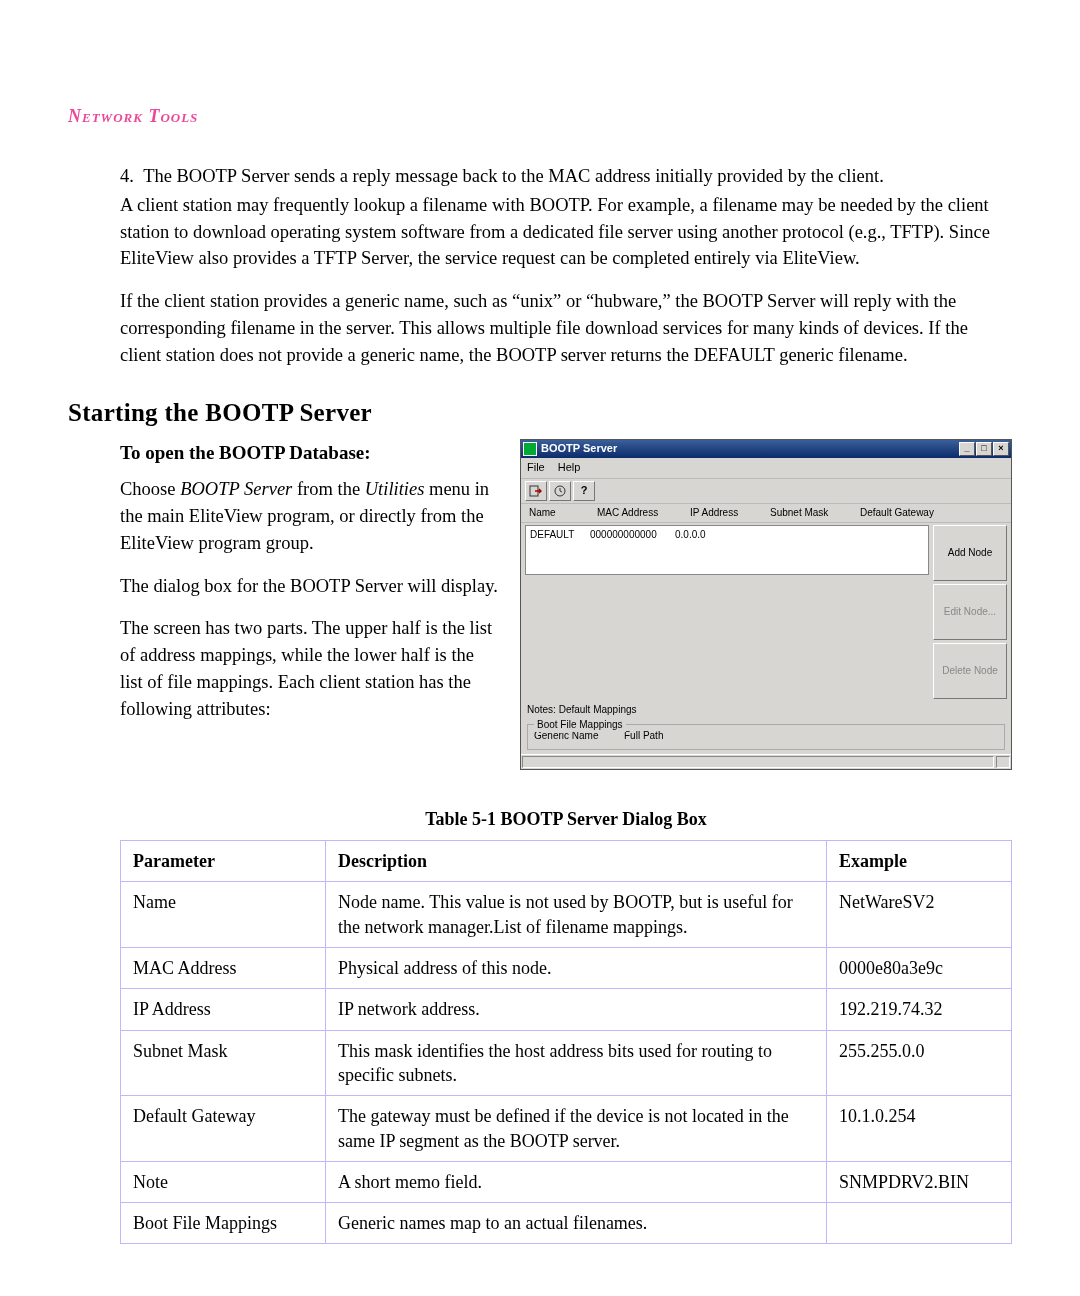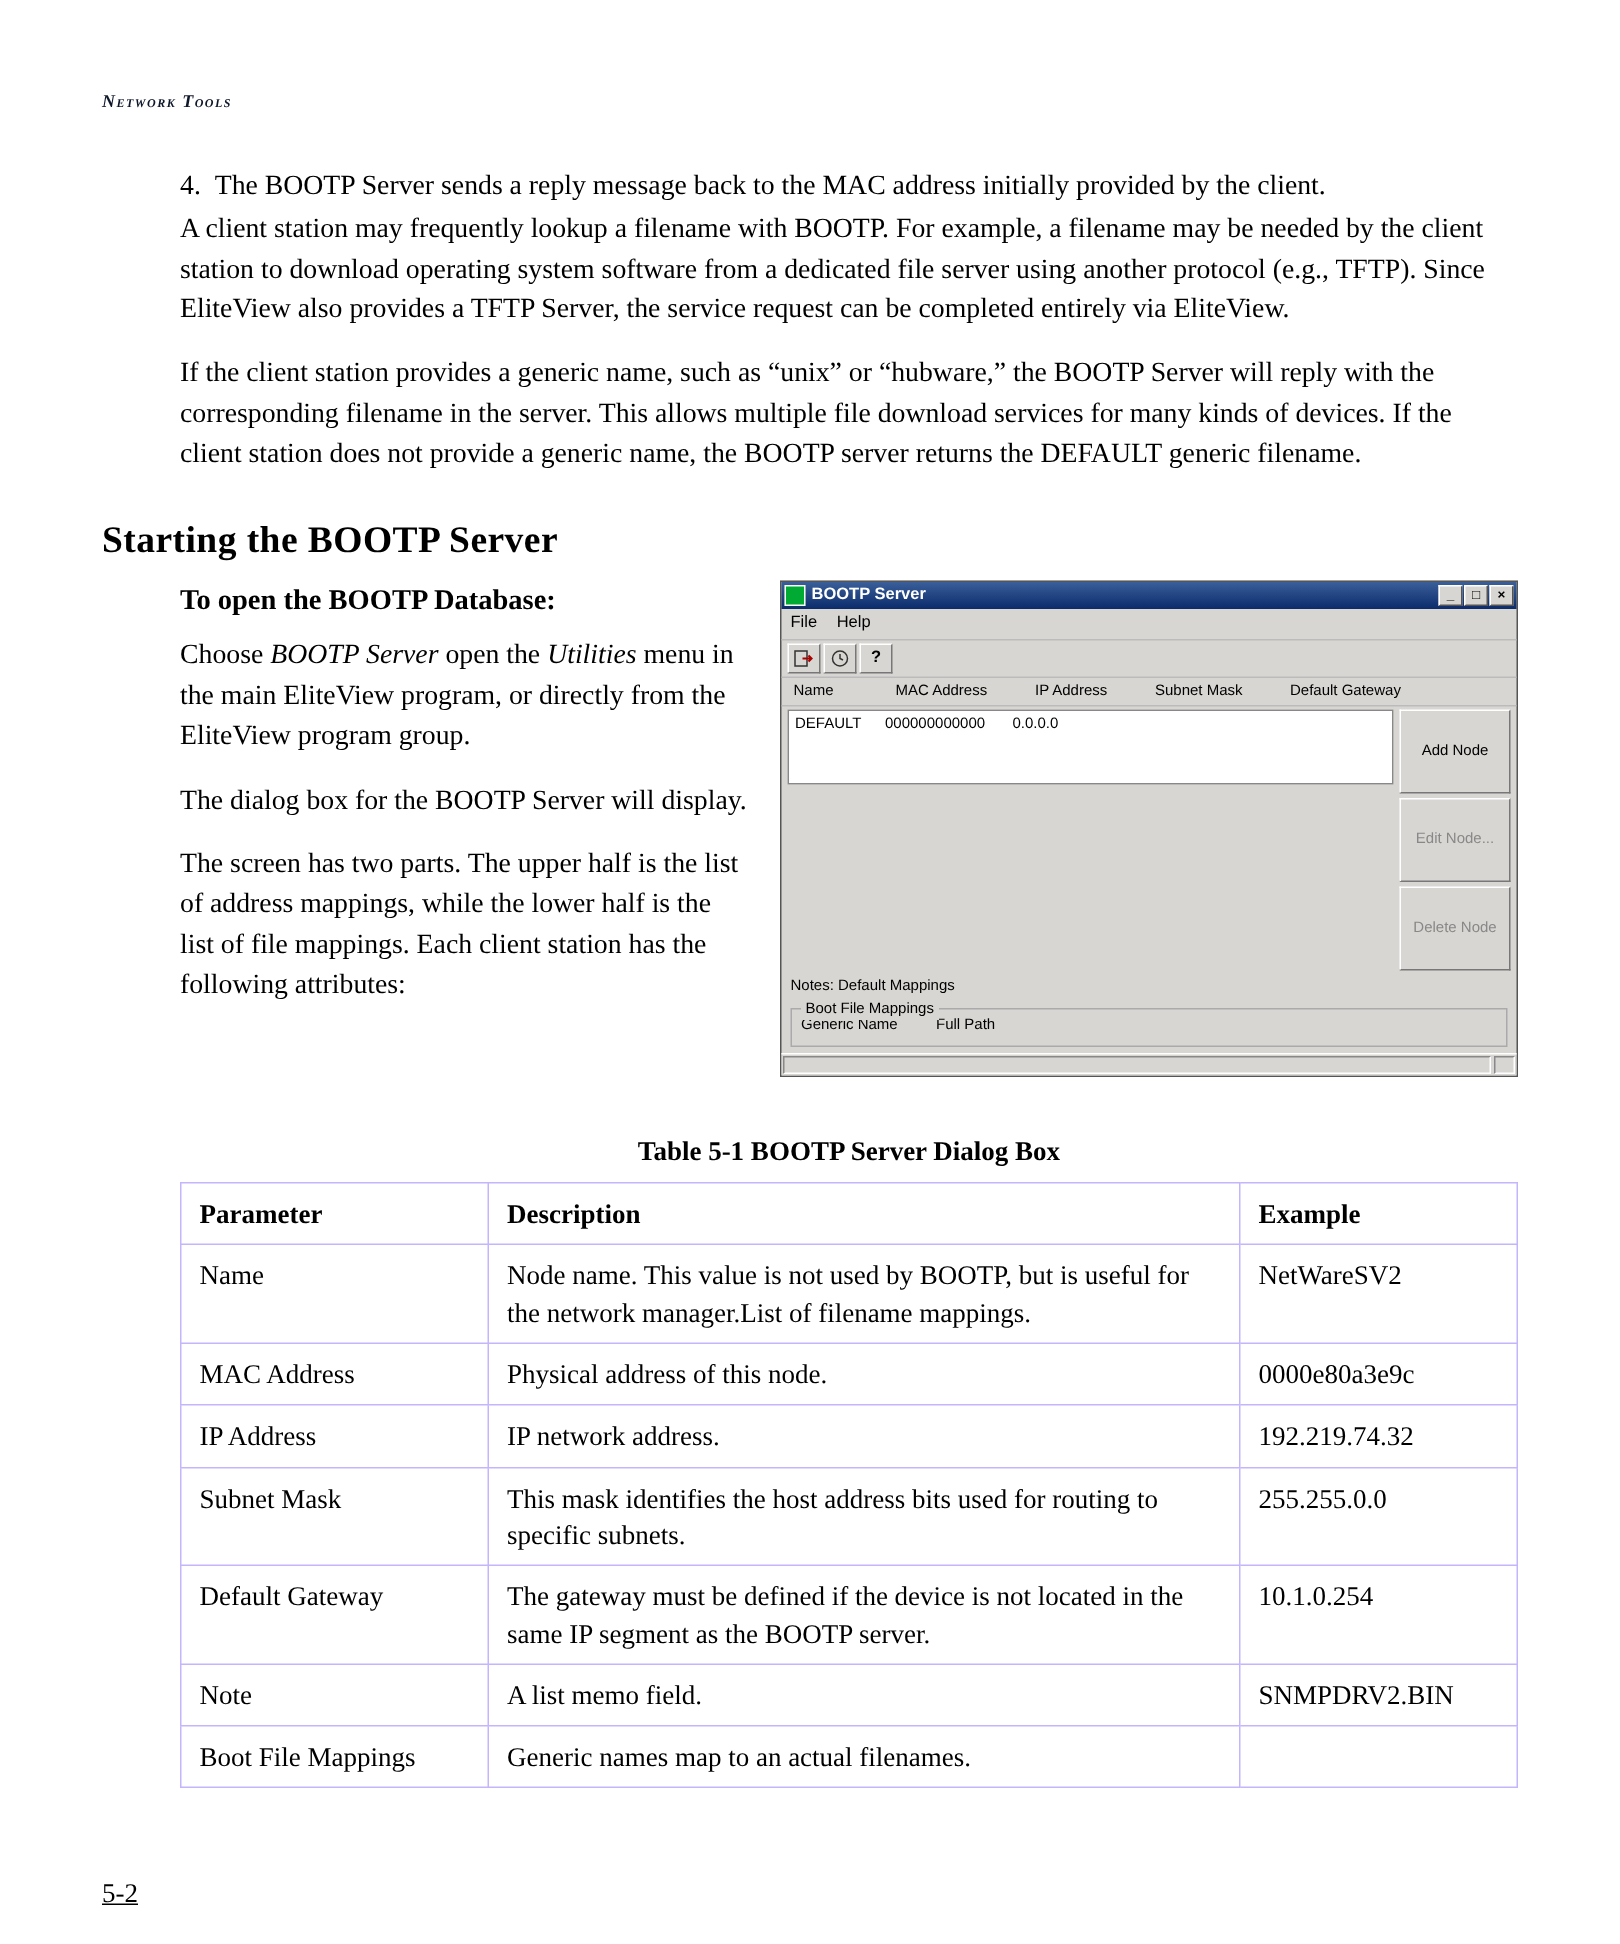--- a/index.html
+++ b/index.html
@@ -10,25 +10,26 @@
     color: #000;
     width: 1080px;
   }
   .page {
     padding: 60px 68px 40px 68px;
     box-sizing: border-box;
   }
   .running-head {
     font-variant: small-caps;
     font-style: italic;
-    font-size: 12px;
+    font-size: 18px;
     letter-spacing: 1px;
     margin-bottom: 36px;
-    color: #0f172a;
+    color: #ec4899;
     font-weight: 600;
+    margin-top: 46px;
   }
   .body-block {
     margin-left: 52px;
     font-size: 18.5px;
     line-height: 1.45;
   }
   .para {
     margin: 0 0 16px 0;
   }
   h2.section {
@@ -261,21 +262,21 @@
     <p class="para">If the client station provides a generic name, such as “unix” or “hubware,” the BOOTP Server will reply with the corresponding filename in the server. This allows multiple file download services for many kinds of devices. If the client station does not provide a generic name, the BOOTP server returns the DEFAULT generic filename.</p>
   </div>
 
   <h2 class="section">Starting the BOOTP Server</h2>
 
   <div class="body-block">
     <div class="twocol">
       <div class="leftcol">
         <div class="subhead">To open the BOOTP Database:</div>
         <p class="para">
-          <span>Choose </span><span class="i">BOOTP Server</span><span> open the </span><span class="i">Utilities</span><span> menu in the main EliteView program, or directly from the EliteView program group.</span>
+          <span>Choose </span><span class="i">BOOTP Server</span><span> from the </span><span class="i">Utilities</span><span> menu in the main EliteView program, or directly from the EliteView program group.</span>
         </p>
         <p class="para">The dialog box for the BOOTP Server will display.</p>
         <p class="para">The screen has two parts. The upper half is the list of address mappings, while the lower half is the list of file mappings. Each client station has the following attributes:</p>
       </div>
 
       <div class="dialog">
         <div class="dlg-title">
           <div class="left">
             <span style="width:12px;height:12px;background:#0a3;border:1px solid #fff;display:inline-block"></span>
             <span>BOOTP Server</span>
@@ -371,21 +372,21 @@
             <td>This mask identifies the host address bits used for routing to specific subnets.</td>
             <td>255.255.0.0</td>
           </tr>
           <tr>
             <td>Default Gateway</td>
             <td>The gateway must be defined if the device is not located in the same IP segment as the BOOTP server.</td>
             <td>10.1.0.254</td>
           </tr>
           <tr>
             <td>Note</td>
-            <td>A list memo field.</td>
+            <td>A short memo field.</td>
             <td>SNMPDRV2.BIN</td>
           </tr>
           <tr>
             <td>Boot File Mappings</td>
             <td>Generic names map to an actual filenames.</td>
             <td></td>
           </tr>
         </tbody>
     </table>
   </div>

